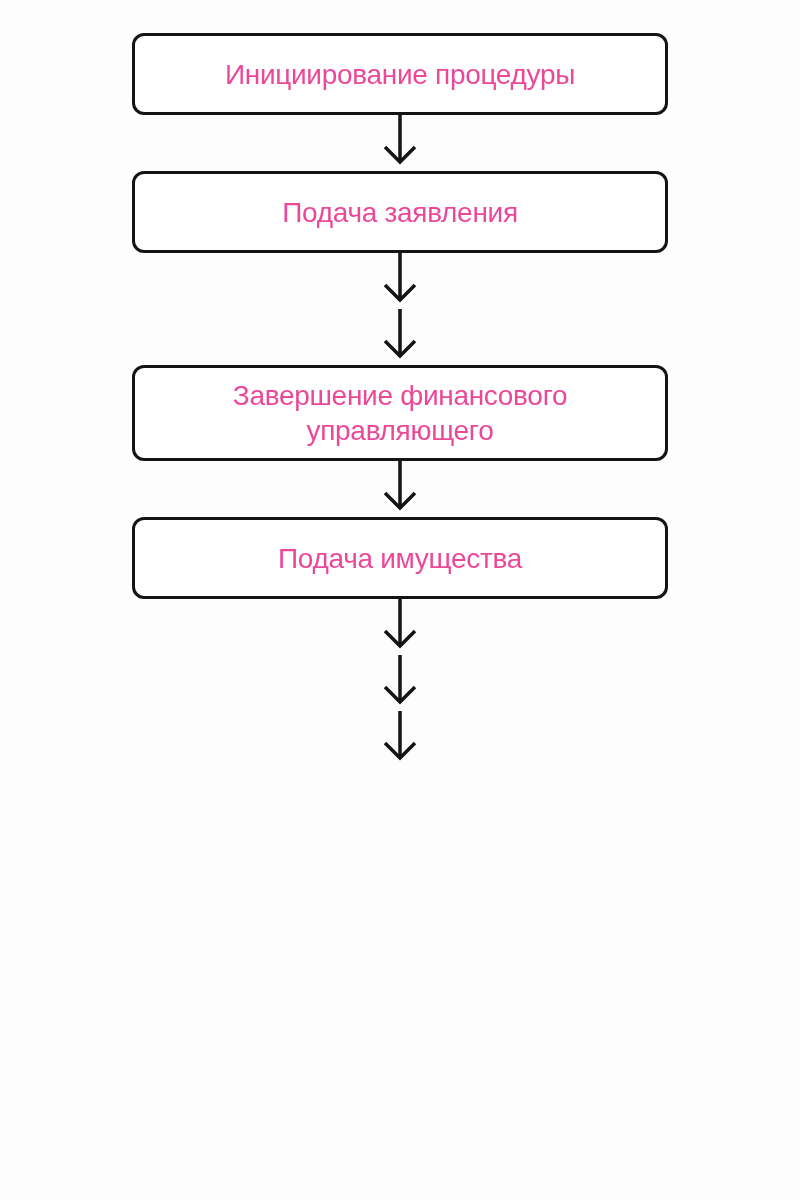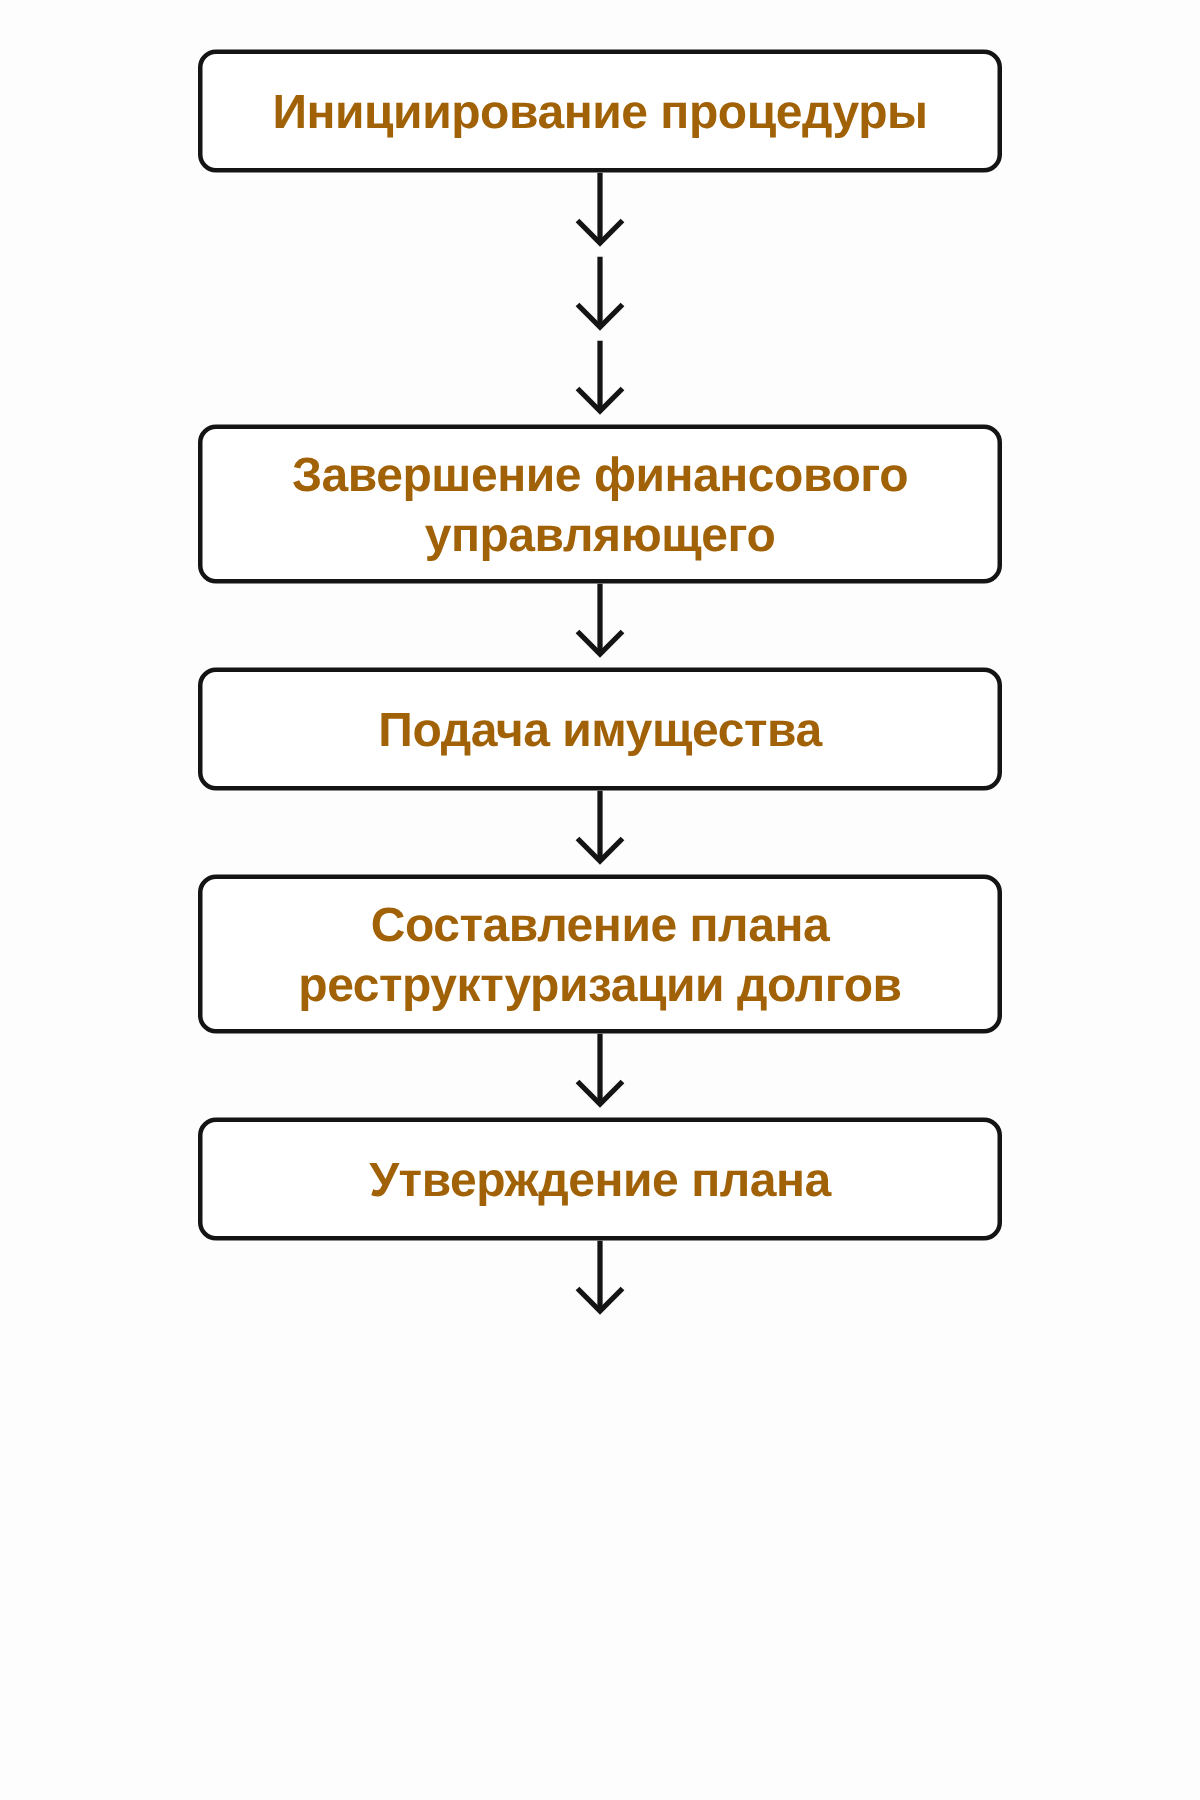--- a/index.html
+++ b/index.html
@@ -22,25 +22,25 @@
     border-radius: 12px;
     background: #ffffff;
     min-height: 82px;
     display: flex;
     align-items: center;
     justify-content: center;
     text-align: center;
     padding: 10px 16px;
   }
   .box-label {
-    font-size: 32px;
-    font-weight: 700;
+    font-size: 28px;
+    font-weight: 400;
     line-height: 1.25;
     letter-spacing: -0.3px;
-    color: #a16207;
+    color: #ec4899;
     white-space: pre-line;
   }
   .connector {
     height: 56px;
     display: flex;
     align-items: stretch;
     justify-content: center;
   }
   .connector svg {
     display: block;
@@ -62,20 +62,23 @@
     <span class="box-label">Инициирование процедуры</span>
   </div>
 
   <div class="connector">
     <svg viewBox="0 0 36 56" width="36" height="56" aria-hidden="true">
       <line x1="18" y1="0" x2="18" y2="46"></line>
       <polyline points="3,32 18,47 33,32"></polyline>
     </svg>
   </div>
 
+  <div class="box">
+    <span class="box-label">Подача заявления</span>
+  </div>
 
   <div class="connector">
     <svg viewBox="0 0 36 56" width="36" height="56" aria-hidden="true">
       <line x1="18" y1="0" x2="18" y2="46"></line>
       <polyline points="3,32 18,47 33,32"></polyline>
     </svg>
   </div>
 
 
   <div class="connector">
@@ -101,35 +104,28 @@
     <span class="box-label">Подача имущества</span>
   </div>
 
   <div class="connector">
     <svg viewBox="0 0 36 56" width="36" height="56" aria-hidden="true">
       <line x1="18" y1="0" x2="18" y2="46"></line>
       <polyline points="3,32 18,47 33,32"></polyline>
     </svg>
   </div>
 
-  <div class="box">
-    <span class="box-label">Составление плана
-реструктуризации долгов</span>
-  </div>
 
   <div class="connector">
     <svg viewBox="0 0 36 56" width="36" height="56" aria-hidden="true">
       <line x1="18" y1="0" x2="18" y2="46"></line>
       <polyline points="3,32 18,47 33,32"></polyline>
     </svg>
   </div>
 
-  <div class="box">
-    <span class="box-label">Утверждение плана</span>
-  </div>
 
   <div class="connector">
     <svg viewBox="0 0 36 56" width="36" height="56" aria-hidden="true">
       <line x1="18" y1="0" x2="18" y2="46"></line>
       <polyline points="3,32 18,47 33,32"></polyline>
     </svg>
   </div>
 
 
 </div>

